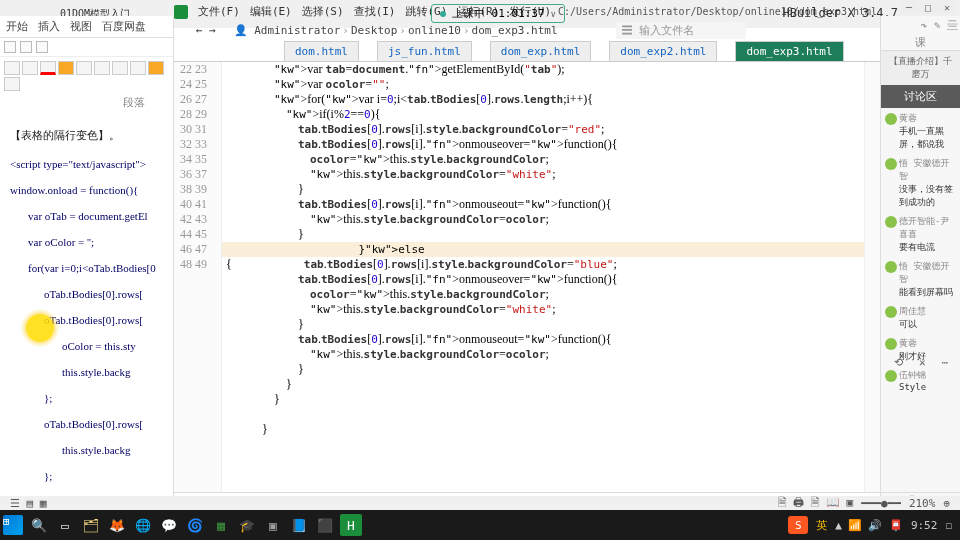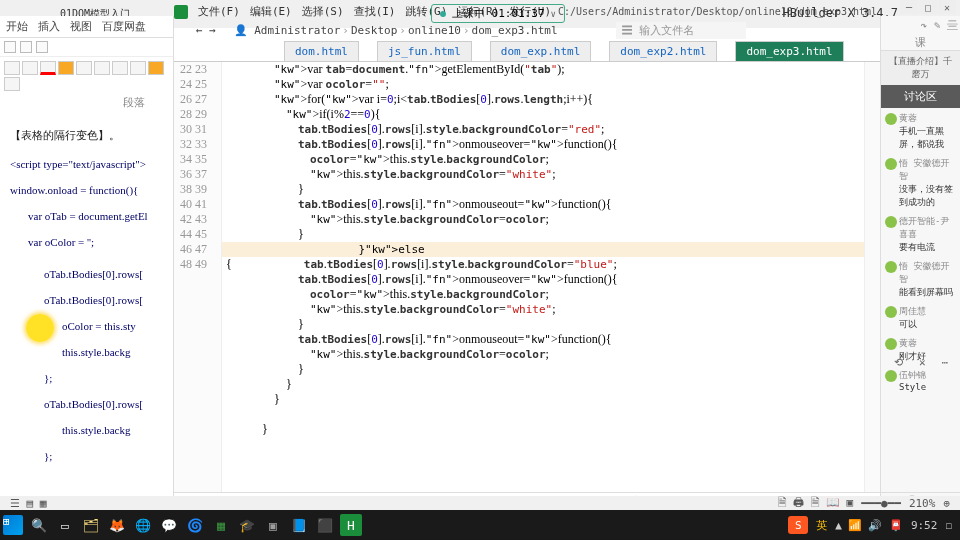--- a/index.html
+++ b/index.html
@@ -133,20 +133,21 @@
   <div class="doc">
     <div class="title">【表格的隔行变色】。</div>
     <div class="code">&lt;script type="text/javascript"&gt;</div>
     <div style="height:6px"></div>
     <div class="code">window.onload = function(){</div>
     <div style="height:6px"></div>
     <div class="code ind1">var oTab = document.getEl</div>
     <div style="height:6px"></div>
     <div class="code ind1">var oColor = '';</div>
     <div style="height:6px"></div>
+    <div class="code ind1">for(var i=0;i&lt;oTab.tBodies[0</div>
     <div style="height:6px"></div>
     <div class="code ind2">oTab.tBodies[0].rows[</div>
     <div style="height:6px"></div>
     <div class="cursor" style="left:26px; top:298px;"></div>
     <div class="code ind2">oTab.tBodies[0].rows[</div>
     <div style="height:6px"></div>
     <div class="code ind3">oColor = this.sty</div>
     <div style="height:6px"></div>
     <div class="code ind3">this.style.backg</div>
     <div style="height:6px"></div>

